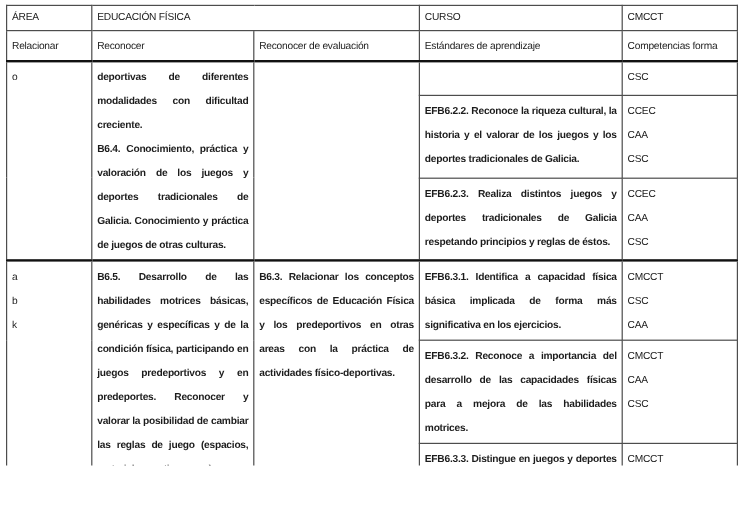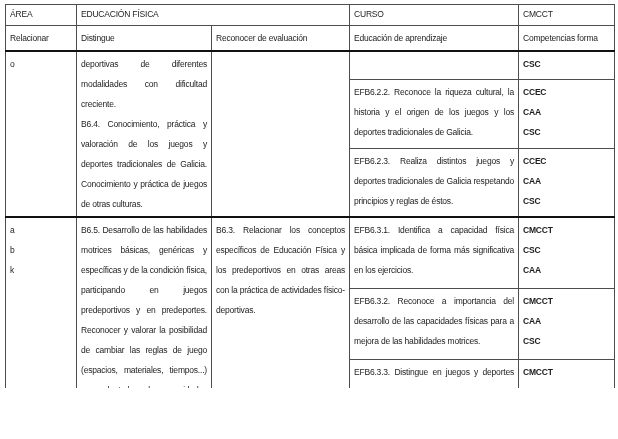--- a/index.html
+++ b/index.html
@@ -32,30 +32,30 @@
   table.doc td {
     border: 1px solid #4d4d4d;
     vertical-align: top;
     padding: 2px 4px 2px 4px;
     line-height: 20px;
     overflow: hidden;
   }
   tr.hdr1 td { height: 16px; line-height: 15px; }
   tr.hdr2 td { height: 18px; line-height: 16px; padding-top: 4px; }
   tr.sec td { border-top: 2px solid #111; }
-  td.jt { text-align: justify; }
+  td.jt { text-align: justify; font-weight: bold; }
   td .par { text-align: justify; }
   td .line { line-height: 20px; }
   td.h28 { height: 22px; }
   td.h63 { height: 58px; }
   td.h50 { height: 46px; }
   td.h62 { height: 58px; }
   td.h57 { height: 53px; }
   td.h58 { height: 52px; }
-  .comp-line { line-height: 20px; font-weight: bold; }
+  .comp-line { line-height: 20px; }
 </style>
 </head>
 <body>
 
 <div class="page">
   <table class="doc">
     <colgroup>
       <col style="width:71px">
       <col style="width:135px">
       <col style="width:138px">
@@ -66,23 +66,23 @@
 
       <tr class="hdr1">
         <td>ÁREA</td>
         <td colspan="2">EDUCACIÓN FÍSICA</td>
         <td>CURSO</td>
         <td>CMCCT</td>
       </tr>
 
       <tr class="hdr2">
         <td>Relacionar</td>
-        <td>Distingue</td>
+        <td>Reconocer</td>
         <td>Reconocer de evaluación</td>
-        <td>Educación de aprendizaje</td>
+        <td>Estándares de aprendizaje</td>
         <td>Competencias forma</td>
       </tr>
 
       <tr class="sec">
         <td rowspan="3">
           <div class="line">o</div>
         </td>
         <td rowspan="3" class="jt">
           <div class="par">deportivas de diferentes modalidades con dificultad creciente.</div>
           <div class="par">B6.4. Conocimiento, práctica y valoración de los juegos y deportes tradicionales de Galicia. Conocimiento y práctica de juegos de otras culturas.</div>
@@ -93,21 +93,21 @@
         <td class="jt h28">
           <div class="par"></div>
         </td>
         <td class="h28">
           <div class="comp-line">CSC</div>
         </td>
       </tr>
 
       <tr>
         <td class="jt h63">
-          <div class="par">EFB6.2.2. Reconoce la riqueza cultural, la historia y el origen de los juegos y los deportes tradicionales de Galicia.</div>
+          <div class="par">EFB6.2.2. Reconoce la riqueza cultural, la historia y el valorar de los juegos y los deportes tradicionales de Galicia.</div>
         </td>
         <td class="h63">
           <div class="comp-line">CCEC</div>
           <div class="comp-line">CAA</div>
           <div class="comp-line">CSC</div>
         </td>
       </tr>
 
       <tr>
         <td class="jt h50">

